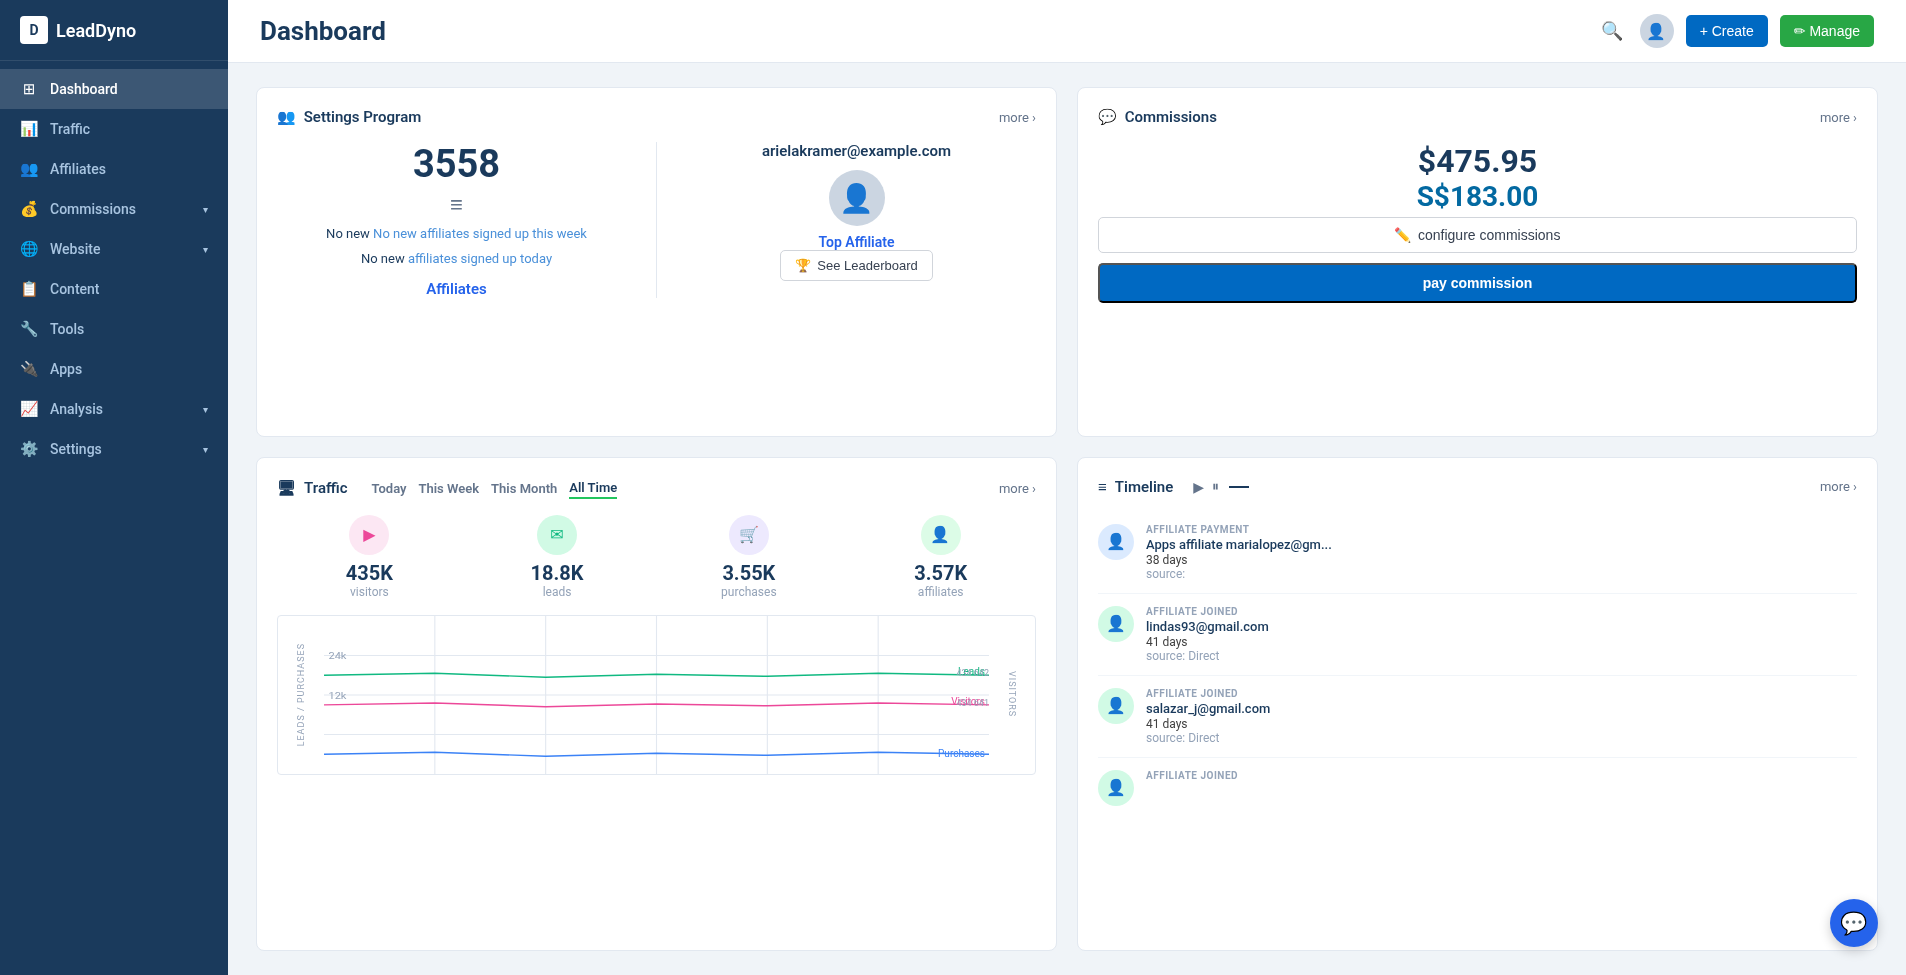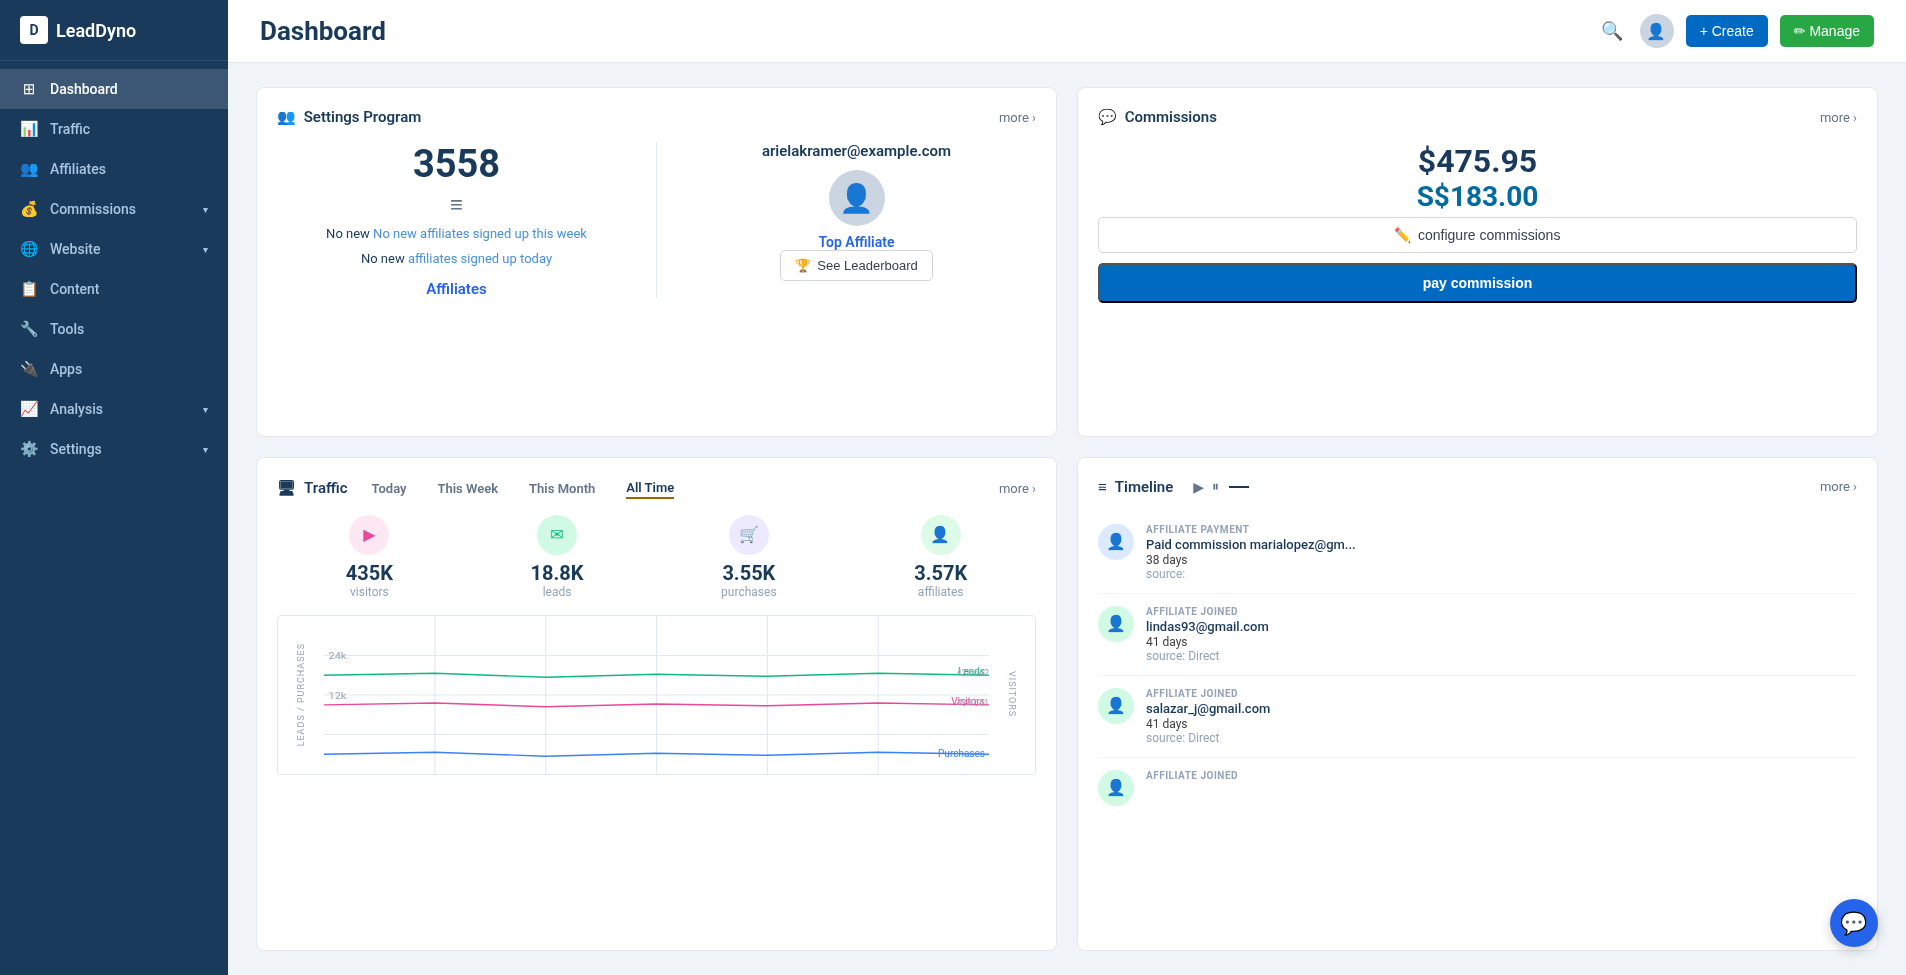--- a/index.html
+++ b/index.html
@@ -53,23 +53,23 @@
     .commissions-card { grid-column: 2; grid-row: 1; }
     .commission-amounts { text-align: center; margin: 16px 0 4px; }
     .amount-primary { font-size: 32px; font-weight: 700; color: #1a3a5c; }
     .amount-secondary { font-size: 28px; font-weight: 700; color: #0369a1; }
     .commission-due { color: #94a3b8; font-size: 13px; margin-bottom: 20px; text-align: center; }
     .btn-configure { background: #fff; border: 1px solid #d1d5db; color: #374151; width: 100%; padding: 9px; border-radius: 5px; font-size: 14px; cursor: pointer; display: flex; align-items: center; justify-content: center; gap: 6px; margin-bottom: 10px; }
     .btn-pay { background: #0069c2; color: #fff; width: 100%; padding: 10px; border-radius: 5px; font-size: 14px; cursor: pointer; font-weight: 600; }
 
     
     .traffic-card { grid-column: 1; grid-row: 2; }
-    .traffic-tabs { display: flex; align-items: center; gap: 31px; font-size: 13px; color: #64748b; }
+    .traffic-tabs { display: flex; align-items: center; gap: 12px; font-size: 13px; color: #64748b; }
     .traffic-tab { cursor: pointer; padding: 2px 0; }
-    .traffic-tab.active { color: #1a3a5c; font-weight: 600; border-bottom: 2px solid #a16207; }
+    .traffic-tab.active { color: #1a3a5c; font-weight: 600; border-bottom: 2px solid #22c55e; }
     .traffic-stats { display: flex; justify-content: space-around; margin: 16px 0; }
     .traffic-stat { text-align: center; }
     .stat-icon { width: 40px; height: 40px; border-radius: 50%; display: flex; align-items: center; justify-content: center; margin: 0 auto 6px; font-size: 16px; }
     .stat-icon.visitors { background: #fce7f3; color: #ec4899; }
     .stat-icon.leads { background: #d1fae5; color: #10b981; }
     .stat-icon.purchases { background: #ede9fe; color: #7c3aed; }
     .stat-icon.affiliates { background: #dcfce7; color: #16a34a; }
     .stat-number { font-size: 20px; font-weight: 700; color: #1a3a5c; }
     .stat-label { font-size: 12px; color: #94a3b8; }
 
@@ -304,21 +304,21 @@
           </div>
         </div>
         <span class="card-more">more ›</span>
       </div>
       <div class="timeline-items">
 
         <div class="timeline-item">
           <div class="timeline-avatar payment">👤</div>
           <div class="timeline-content">
             <div class="timeline-type">AFFILIATE PAYMENT</div>
-            <div class="timeline-main">Paid commission marialopez@gm...</div>
+            <div class="timeline-main">Apps affiliate marialopez@gm...</div>
             <div class="timeline-meta">38 days</div>
             <div class="timeline-source">source:</div>
           </div>
         </div>
 
         <div class="timeline-item">
           <div class="timeline-avatar joined">👤</div>
           <div class="timeline-content">
             <div class="timeline-type">AFFILIATE JOINED</div>
             <div class="timeline-main">lindas93@gmail.com</div>

